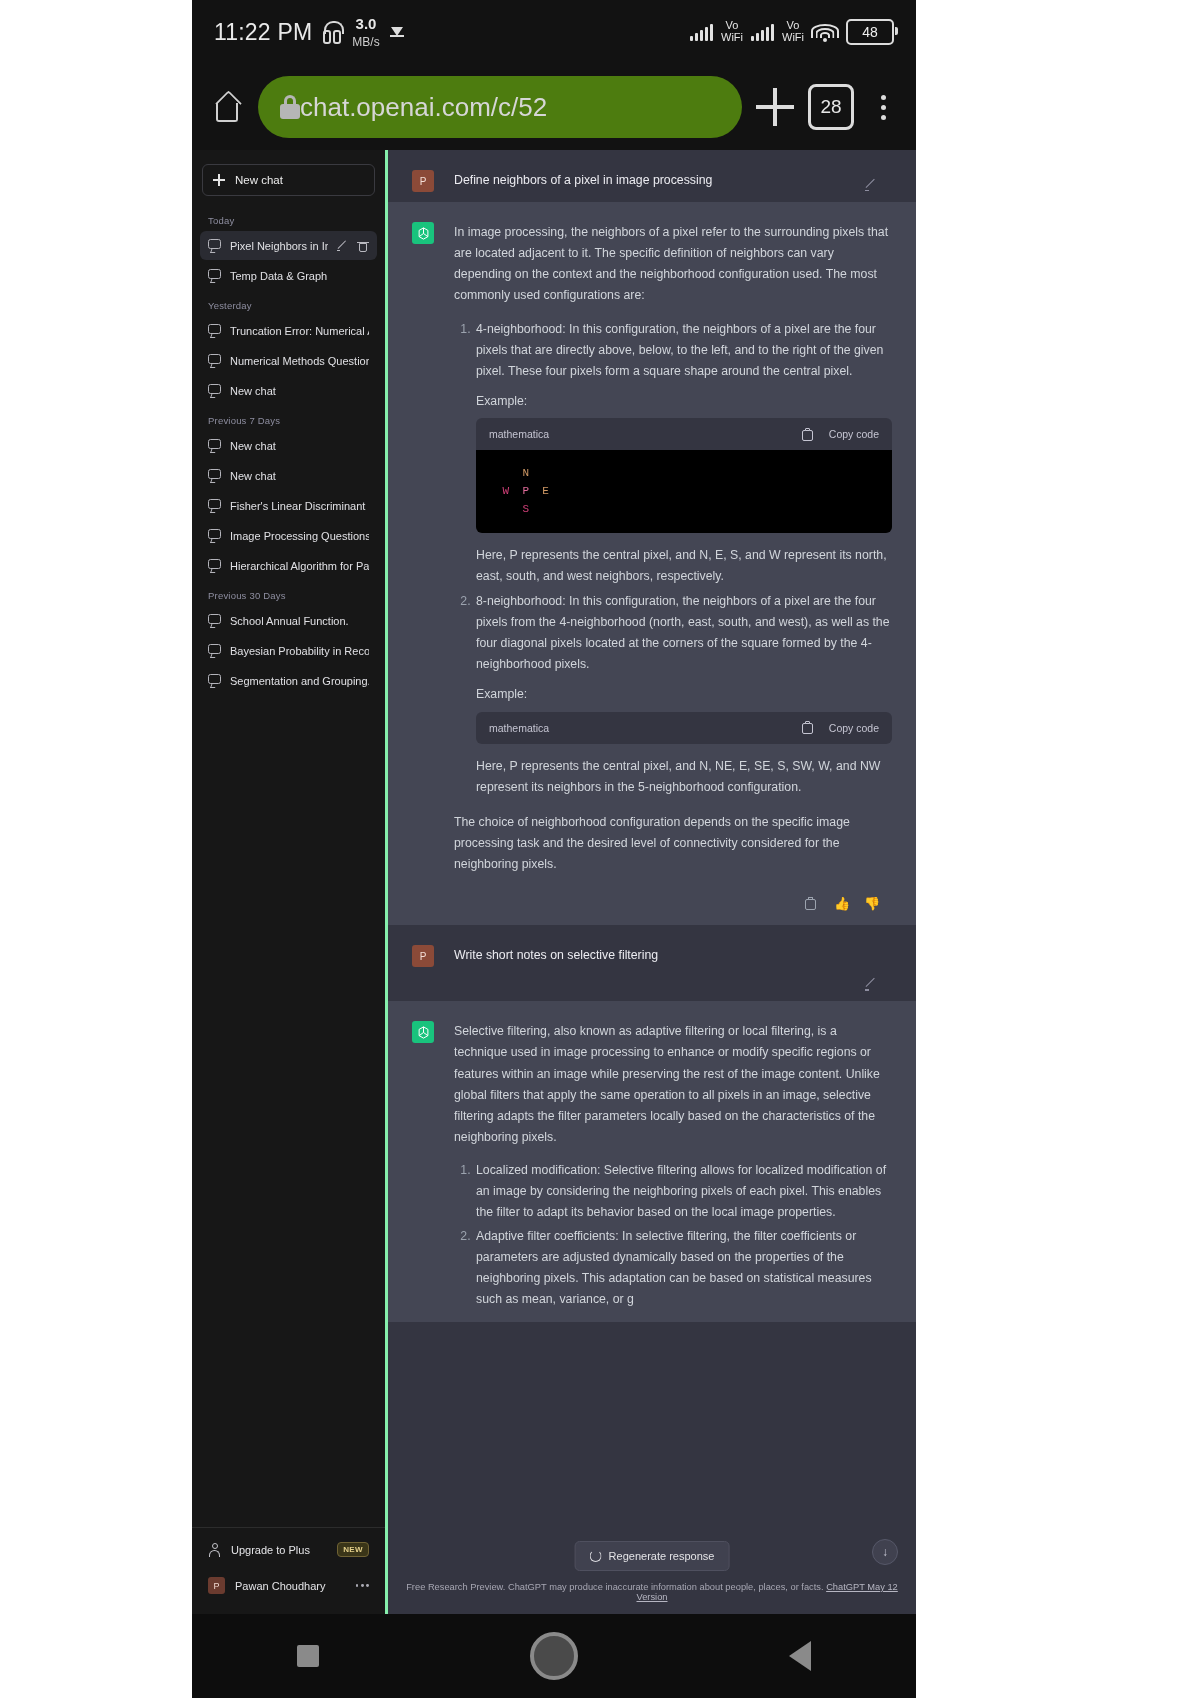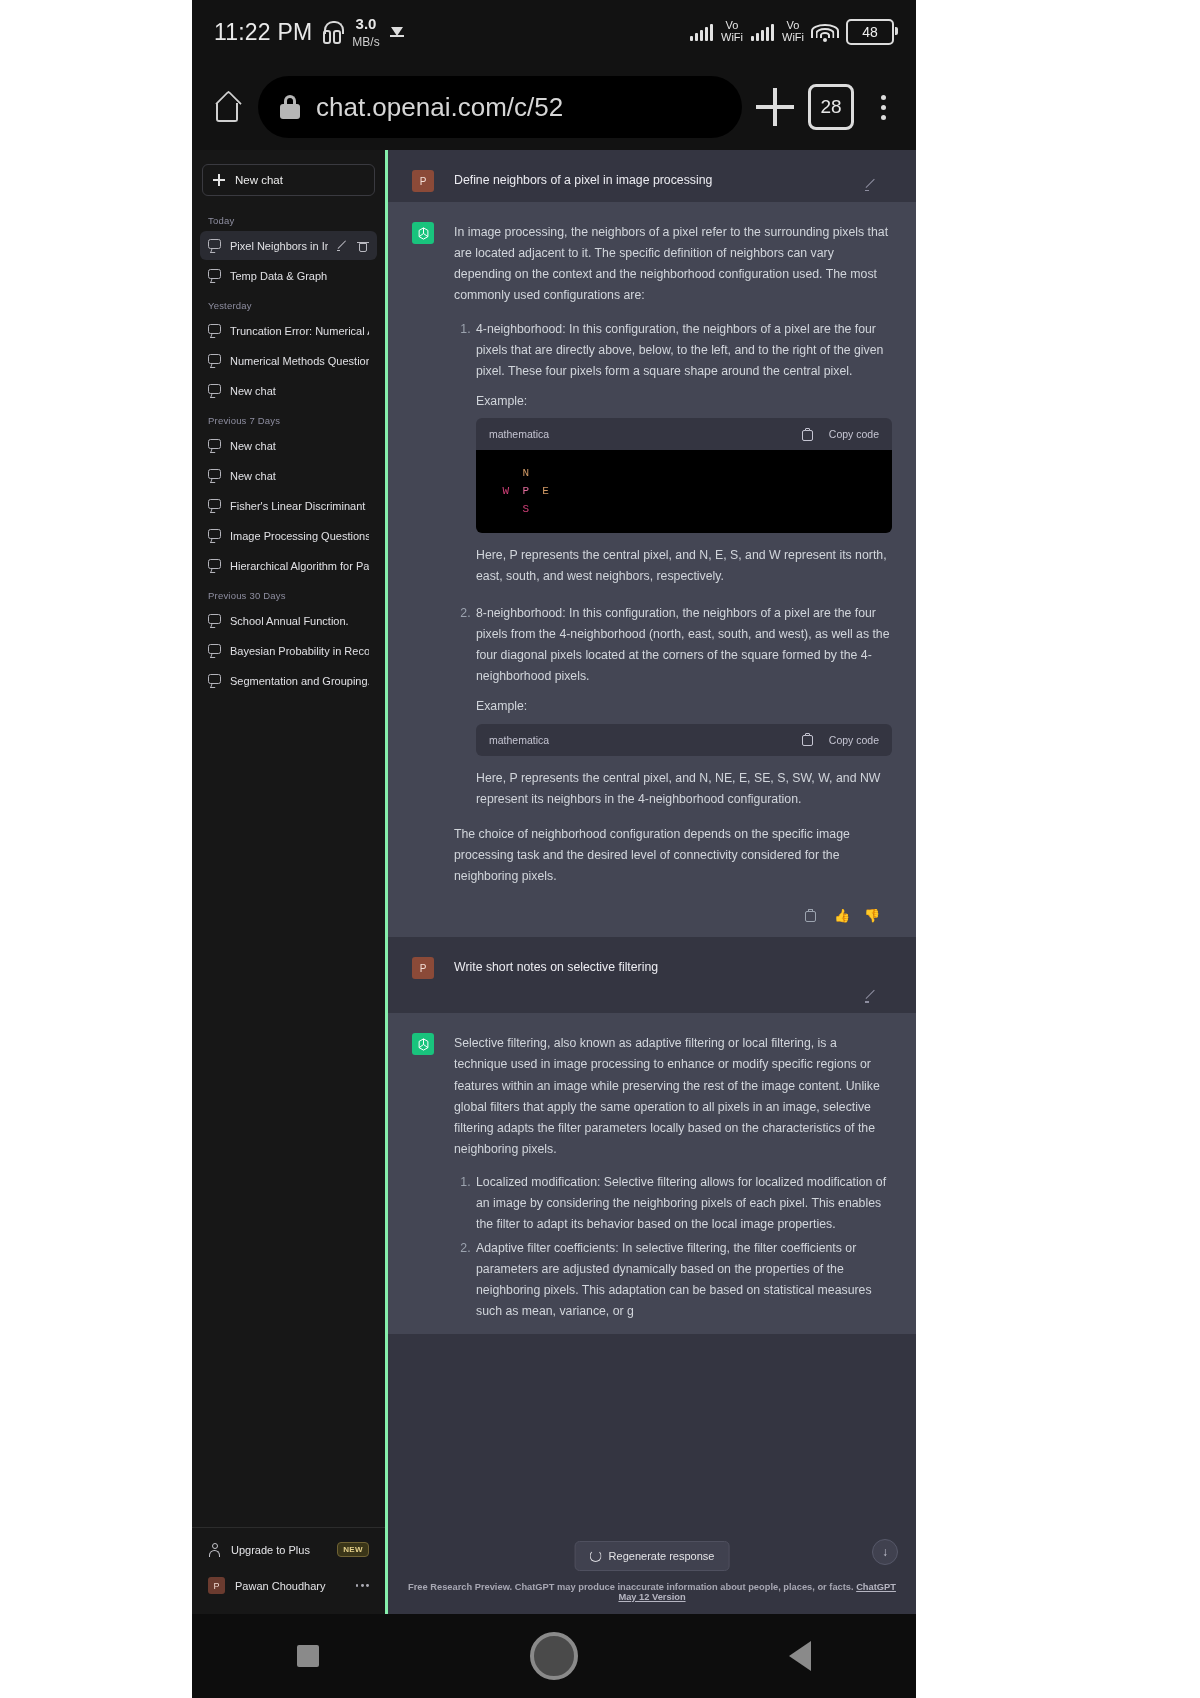--- a/index.html
+++ b/index.html
@@ -55,22 +55,22 @@
   .batt span{font-size:14px;color:#f0f0f0;}
   
   .browserbar{
     height:86px;flex:none;background:#121212;
     display:flex;align-items:center;padding:0 18px;gap:14px;
   }
   .home-ic{width:34px;height:34px;position:relative;flex:none;}
   .home-ic:before{content:"";position:absolute;left:6px;top:13px;width:22px;height:19px;border:2.5px solid #d0d0d0;border-top:none;box-sizing:border-box;border-radius:0 0 3px 3px;}
   .home-ic:after{content:"";position:absolute;left:8.5px;top:4px;width:17px;height:17px;border-left:2.5px solid #d0d0d0;border-top:2.5px solid #d0d0d0;transform:rotate(45deg);border-radius:3px 0 0 0;}
   .urlbar{
-    flex:1;height:62px;background:#000000;border-radius:31px;
-    display:flex;align-items:center;padding:0 22px;gap:16px;overflow:hidden;
+    flex:1;height:62px;background:#4d7c0f;border-radius:31px;
+    display:flex;align-items:center;padding:0 22px;overflow:hidden;
   }
   .lock-ic{width:20px;height:24px;position:relative;flex:none;}
   .lock-ic .body{position:absolute;bottom:0;left:0;width:20px;height:15px;background:#b6b6b6;border-radius:3px;}
   .lock-ic .shk{position:absolute;top:0;left:4px;width:12px;height:11px;border:3px solid #b6b6b6;border-bottom:none;border-radius:7px 7px 0 0;box-sizing:border-box;}
   .urltext{font-size:26px;color:#d6d6d6;white-space:nowrap;}
   .plus-ic{width:38px;height:38px;position:relative;flex:none;}
   .plus-ic:before,.plus-ic:after{content:"";position:absolute;background:#dcdcdc;}
   .plus-ic:before{left:0;top:17px;width:38px;height:3.5px;}
   .plus-ic:after{left:17px;top:0;width:3.5px;height:38px;}
   .tabs-ic{width:40px;height:40px;border:3px solid #dcdcdc;border-radius:8px;display:flex;align-items:center;justify-content:center;flex:none;}
@@ -183,21 +183,21 @@
   .composer-wrap{flex:none;padding:10px 20px 0 20px;background:#343541;position:relative;}
   .composer{
     background:#40414f;border:1px solid #4a4b59;border-radius:7px;
     height:40px;display:flex;align-items:center;padding:0 14px;
     box-shadow:0 0 14px rgba(0,0,0,.25);
   }
   .composer .ph{flex:1;font-size:12px;color:#8e8ea0;}
   .send-ic{width:15px;height:15px;color:#6f7081;font-size:13px;}
   .disclaimer{
     flex:none;text-align:center;font-size:9.3px;color:#a7a7b3;
-    padding:11px 10px 12px 10px;background:#343541;font-weight:bold;
+    padding:11px 10px 12px 10px;background:#343541;
   }
   .disclaimer a{color:#b6b6c2;text-decoration:underline;}
   .scrollbar-track{position:absolute;right:1px;top:8px;width:5px;height:66px;background:#6b6c7b;border-radius:3px;}
   
   .navbar{height:84px;flex:none;background:#0d0d0d;display:flex;align-items:center;justify-content:space-around;}
   .nav-sq{width:22px;height:22px;background:#8a8a8a;border-radius:2px;}
   .nav-circ{width:40px;height:40px;border-radius:50%;border:4px solid #8a8a8a;background:#4a4a4a;}
   .nav-tri{width:0;height:0;border-top:15px solid transparent;border-bottom:15px solid transparent;border-right:22px solid #8a8a8a;}
 </style>
 </head>
@@ -398,35 +398,35 @@
                     <span class="lang">mathematica</span>
                     <span class="copy">
                       <span class="clip-ic"></span>
                       <span>Copy code</span>
                     </span>
                   </div>
                   <div class="code-body"><span class="c-n">    N</span>
 <span class="c-pk"> W</span>  <span class="c-p">P</span>  <span class="c-n">E</span>
 <span class="c-pk">    S</span></div>
                 </div>
-                <div style="margin-bottom:16px">Here, P represents the central pixel, and N, E, S, and W represent its north, east, south, and west neighbors, respectively.</div>
+                <div style="margin-bottom:4px">Here, P represents the central pixel, and N, E, S, and W represent its north, east, south, and west neighbors, respectively.</div>
               </li>
               <li>
                 <span>8-neighborhood: In this configuration, the neighbors of a pixel are the four pixels from the 4-neighborhood (north, east, south, and west), as well as the four diagonal pixels located at the corners of the square formed by the 4-neighborhood pixels.</span>
                 <div style="margin-top:9px">Example:</div>
                 <div class="codeblock">
                   <div class="code-head">
                     <span class="lang">mathematica</span>
                     <span class="copy">
                       <span class="clip-ic"></span>
                       <span>Copy code</span>
                     </span>
                   </div>
                 </div>
-                <div>Here, P represents the central pixel, and N, NE, E, SE, S, SW, W, and NW represent its neighbors in the 4-neighborhood configuration.</div>
+                <div>Here, P represents the central pixel, and N, NE, E, SE, S, SW, W, and NW represent its neighbors in the 5-neighborhood configuration.</div>
               </li>
             </ol>
             <p class="para" style="margin-top:14px">The choice of neighborhood configuration depends on the specific image processing task and the desired level of connectivity considered for the neighboring pixels.</p>
           </div>
         </div>
         <div class="bot-actions" style="background:#444654">
           <span class="act-ic act-copy"></span>
           <span class="thumb">👍</span>
           <span class="thumb">👎</span>
         </div>

